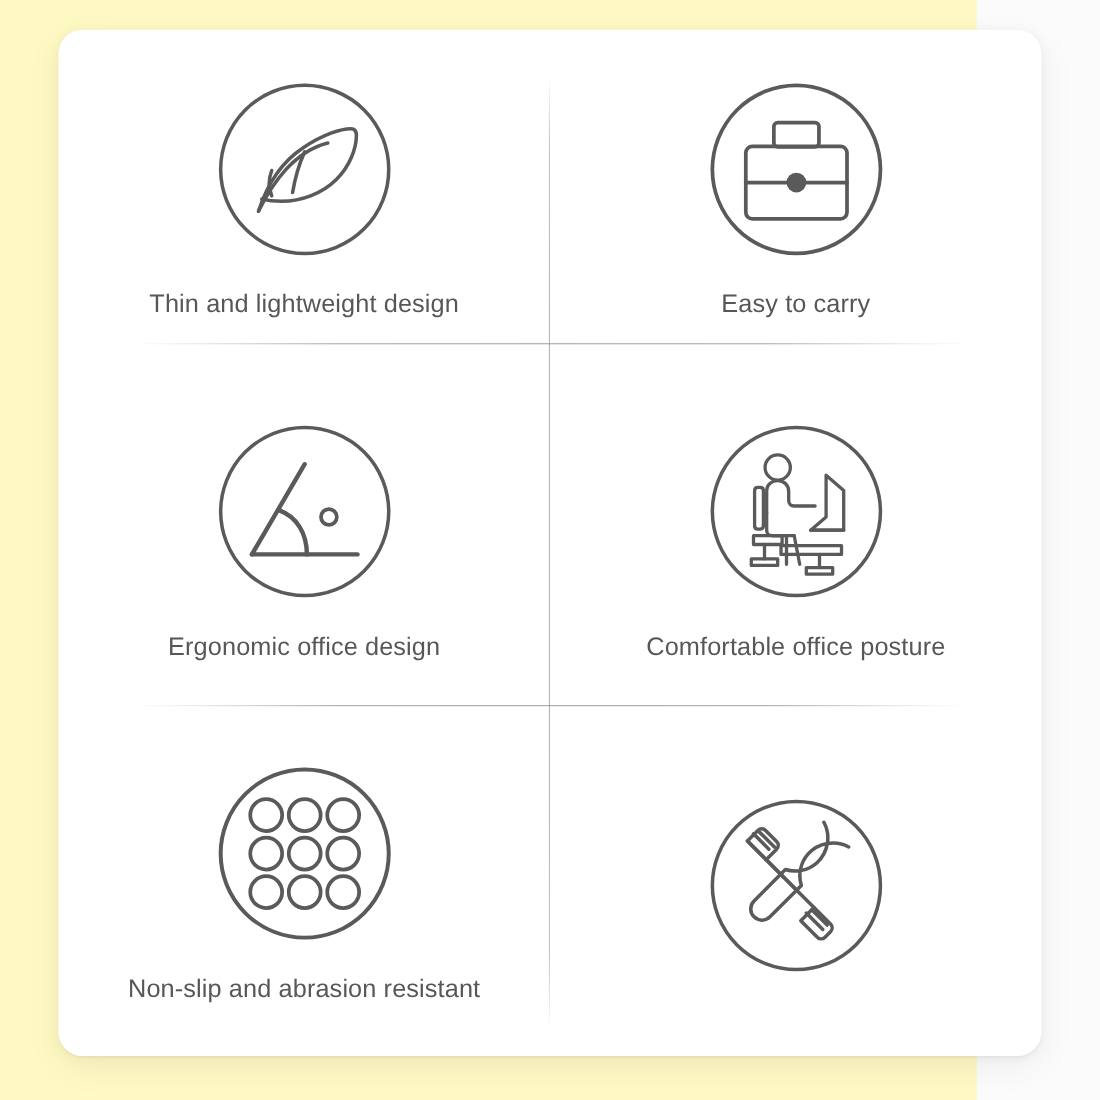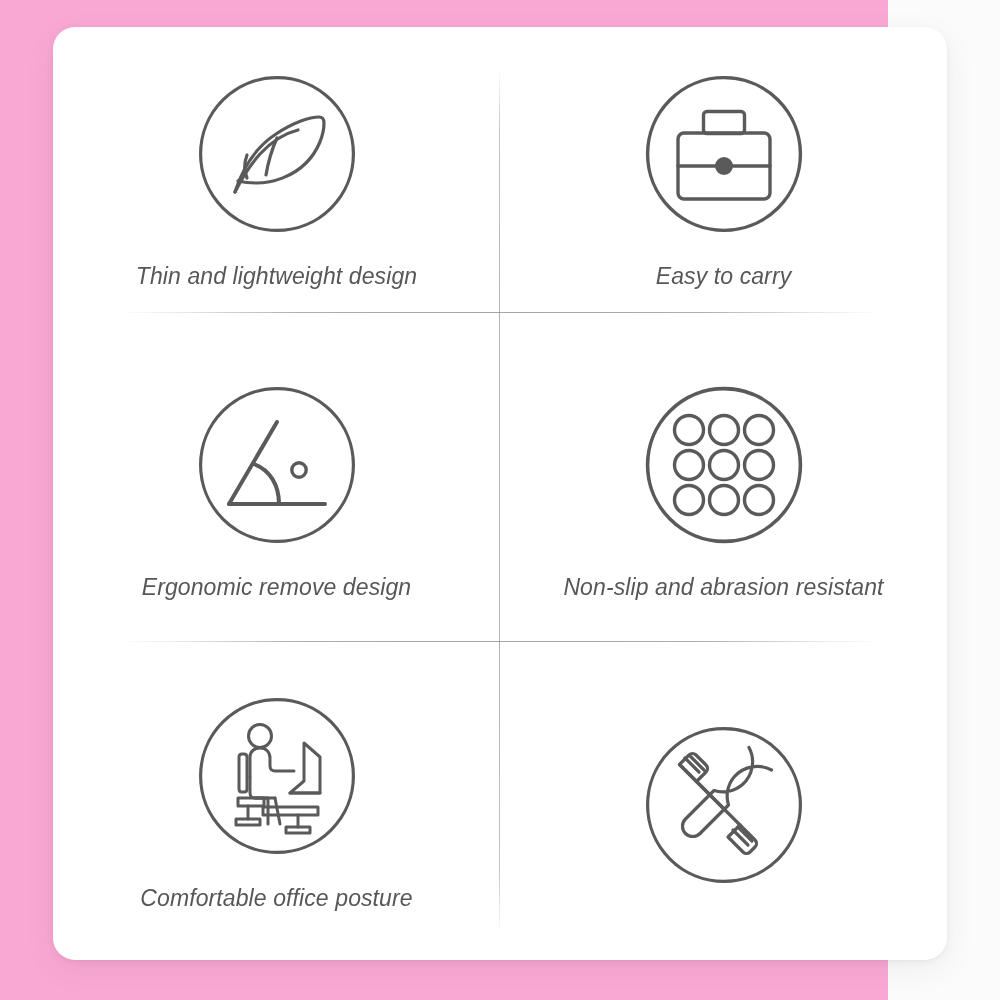--- a/index.html
+++ b/index.html
@@ -12,22 +12,21 @@
     height: 1000px;
     background: #fbfbfb;
     font-family: "Liberation Sans", sans-serif;
     overflow: hidden;
   }
 
   #stage {
     position: relative;
     width: 888px;
     height: 1000px;
-    background: #f9a8d4;
-    font-style: italic;
+    background: #fef9c3;
   }
 
   
   #feature-card {
     position: absolute;
     left: 53px;
     top: 27px;
     width: 894px;
     height: 933px;
     background: #ffffff;
@@ -147,72 +146,72 @@
     <div class="feature-cell">
       <span class="icon-circle">
         <svg viewBox="0 0 158 158" width="158" height="158" fill="none" stroke="#5a5a5a" stroke-width="4" stroke-linecap="round" stroke-linejoin="round">
           <circle cx="79" cy="79" r="76.4" stroke-width="3.2"></circle>
           <line x1="31" y1="118" x2="127" y2="118"></line>
           <line x1="31" y1="118" x2="79" y2="36"></line>
           <path d="M56 78 C 72 84, 81 99, 81 118"></path>
           <circle cx="101" cy="84" r="7.2" stroke-width="3.4"></circle>
         </svg>
       </span>
-      <div class="feature-label">Ergonomic remove design</div>
+      <div class="feature-label">Ergonomic office design</div>
+    </div>
+
+    <div class="feature-cell">
+      <span class="icon-circle">
+        <svg viewBox="0 0 158 158" width="158" height="158" fill="none" stroke="#5a5a5a" stroke-width="3" stroke-linecap="round" stroke-linejoin="round">
+          <circle cx="79" cy="79" r="76.4" stroke-width="3.2"></circle>
+
+          <circle cx="62" cy="39" r="11.5"></circle>
+
+          <path d="M52 80 L52 60 C52 54, 57 51, 62 51 C68 51, 72 55, 72 61 L72 69
+                   C72 72, 74 74, 77 74 L96 74"></path>
+
+          <path d="M52 80 L52 96 C52 99, 54 101, 57 101 L70 101 L70 127"></path>
+          <path d="M57 101 L77 101"></path>
+          <path d="M77 101 L82 127"></path>
+
+          <path d="M41 60 L41 92 C41 94, 42 95, 44 95 L46 95 C48 95, 49 94, 49 92 L49 60
+                   C49 58, 48 57, 46 57 L44 57 C42 57, 41 58, 41 60 Z"></path>
+
+          <path d="M40 101 L66 101 L66 109 L40 109 Z"></path>
+          <path d="M50 109 L50 122"></path>
+          <path d="M38 122 L62 122 L62 128 L38 128 Z"></path>
+
+          <path d="M65 110 L120 110 L120 118 L65 118 Z"></path>
+
+          <path d="M100 118 L100 130"></path>
+          <path d="M88 130 L112 130 L112 136 L88 136 Z"></path>
+
+          <path d="M106 46 L106 84 L92 96 L122 96 L122 60 Z" stroke-width="3"></path>
+          <path d="M92 96 L122 96"></path>
+        </svg>
+      </span>
+      <div class="feature-label">Comfortable office posture</div>
     </div>
 
     <div class="feature-cell">
       <span class="icon-circle">
         <svg viewBox="0 0 158 158" width="158" height="158" fill="none" stroke="#5a5a5a" stroke-width="3.4" stroke-linecap="round" stroke-linejoin="round">
           <circle cx="79" cy="79" r="76.4" stroke-width="3.6"></circle>
           <circle cx="44" cy="44" r="14.5"></circle>
           <circle cx="79" cy="44" r="14.5"></circle>
           <circle cx="114" cy="44" r="14.5"></circle>
           <circle cx="44" cy="79" r="14.5"></circle>
           <circle cx="79" cy="79" r="14.5"></circle>
           <circle cx="114" cy="79" r="14.5"></circle>
           <circle cx="44" cy="114" r="14.5"></circle>
           <circle cx="79" cy="114" r="14.5"></circle>
           <circle cx="114" cy="114" r="14.5"></circle>
         </svg>
       </span>
       <div class="feature-label">Non-slip and abrasion resistant</div>
-    </div>
-
-    <div class="feature-cell">
-      <span class="icon-circle">
-        <svg viewBox="0 0 158 158" width="158" height="158" fill="none" stroke="#5a5a5a" stroke-width="3" stroke-linecap="round" stroke-linejoin="round">
-          <circle cx="79" cy="79" r="76.4" stroke-width="3.2"></circle>
-
-          <circle cx="62" cy="39" r="11.5"></circle>
-
-          <path d="M52 80 L52 60 C52 54, 57 51, 62 51 C68 51, 72 55, 72 61 L72 69
-                   C72 72, 74 74, 77 74 L96 74"></path>
-
-          <path d="M52 80 L52 96 C52 99, 54 101, 57 101 L70 101 L70 127"></path>
-          <path d="M57 101 L77 101"></path>
-          <path d="M77 101 L82 127"></path>
-
-          <path d="M41 60 L41 92 C41 94, 42 95, 44 95 L46 95 C48 95, 49 94, 49 92 L49 60
-                   C49 58, 48 57, 46 57 L44 57 C42 57, 41 58, 41 60 Z"></path>
-
-          <path d="M40 101 L66 101 L66 109 L40 109 Z"></path>
-          <path d="M50 109 L50 122"></path>
-          <path d="M38 122 L62 122 L62 128 L38 128 Z"></path>
-
-          <path d="M65 110 L120 110 L120 118 L65 118 Z"></path>
-
-          <path d="M100 118 L100 130"></path>
-          <path d="M88 130 L112 130 L112 136 L88 136 Z"></path>
-
-          <path d="M106 46 L106 84 L92 96 L122 96 L122 60 Z" stroke-width="3"></path>
-          <path d="M92 96 L122 96"></path>
-        </svg>
-      </span>
-      <div class="feature-label">Comfortable office posture</div>
     </div>
 
     <div class="feature-cell">
       <span class="icon-circle">
         <svg viewBox="0 0 158 158" width="158" height="158" fill="none" stroke="#5a5a5a" stroke-width="3.2" stroke-linecap="round" stroke-linejoin="round">
           <circle cx="79" cy="79" r="76.4"></circle>
 
           <g>
             <path d="M34.5 38.5 L44 29 C46 27, 49 27, 51 29 L61 39 C63 41, 63 44, 61 46
                      L51.5 55.5 Z"></path>

